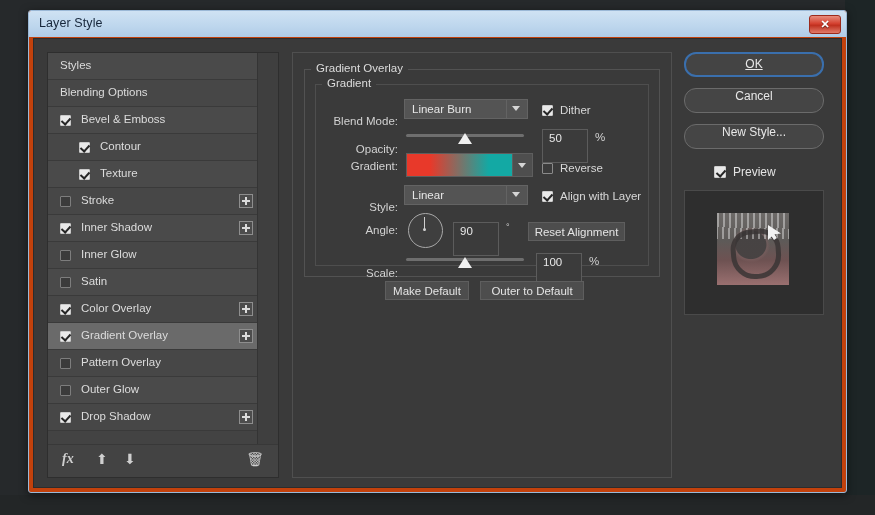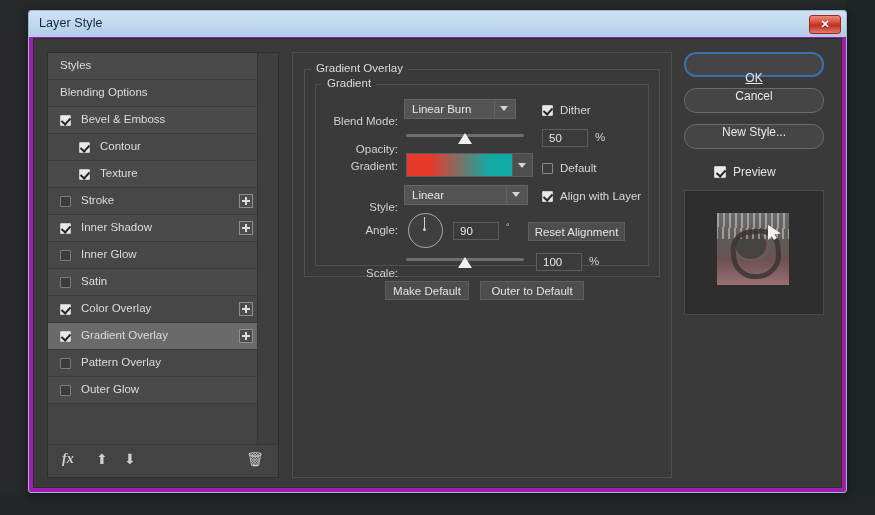--- a/index.html
+++ b/index.html
@@ -10,21 +10,21 @@
     -webkit-font-smoothing:antialiased;
   }
   
   #desktop{position:absolute;inset:0;background:#26292b;}
   #desktop .right-wash{position:absolute;left:845px;top:0;width:30px;height:515px;background:#1d2526;}
   #desktop .bottom-wash{position:absolute;left:0;top:495px;width:875px;height:20px;background:#232627;}
 
   
   #window{
     position:absolute;left:28px;top:10px;width:819px;height:483px;
-    background:#a21caf;
+    background:#c2410c;
     border:1px solid #9bb8d6;
     border-radius:3px;
     box-sizing:border-box;
     box-shadow:0 2px 8px rgba(0,0,0,.5);
   }
   #titlebar{
     height:26px;position:relative;
     background:linear-gradient(180deg,#cfe2f3 0%,#bdd6ed 60%,#b0cbe6 100%);
     border-radius:2px 2px 0 0;
   }
@@ -150,21 +150,21 @@
   .fselect .arrow{
     position:absolute;right:0;top:0;width:20px;height:18px;
     border-left:1px solid #636363;
   }
   .fselect .arrow:after{
     content:"";position:absolute;left:5px;top:6px;
     border-left:4px solid transparent;border-right:4px solid transparent;
     border-top:5px solid #d5d5d5;
   }
   .numbox{
-    position:absolute;height:18px;background:#3b3b3b;border:1px solid #5c5c5c;
+    position:absolute;height:34px;background:#3b3b3b;border:1px solid #5c5c5c;
     box-sizing:border-box;cursor:text;text-decoration:underline;
   }
   .numbox .nv{position:absolute;left:6px;top:2px;font-size:11.5px;color:#e8e8e8;}
   .unit{position:absolute;top:4px;font-size:11.5px;color:#d2d2d2;}
   .slider{position:absolute;height:14px;cursor:pointer;}
   .slider .track{position:absolute;left:0;right:0;top:5px;height:3px;background:#6e6e6e;border-radius:2px;}
   .slider .knob{
     position:absolute;top:4px;width:0;height:0;
     border-left:7px solid transparent;border-right:7px solid transparent;
     border-bottom:11px solid #f0f0f0;
@@ -209,21 +209,21 @@
 
   
   #right-panel{position:absolute;left:650px;top:13px;width:152px;}
   .rbtn{
     position:absolute;left:0;width:140px;height:25px;border-radius:12px;
     background:#454545;border:1px solid #6b6b6b;box-sizing:border-box;
     cursor:pointer;text-align:center;
   }
   .rbtn span{display:block;font-size:12px;color:#e8e8e8;}
   .rbtn.primary{border:2px solid #3a6fad;background:#444;}
-  .rbtn.primary span{margin-top:17px;text-decoration:underline;}
+  .rbtn.primary span{margin-top:3px;text-decoration:underline;}
   #preview-ck{position:absolute;left:30px;top:112px;}
   #preview-ck .box{
     position:absolute;left:0;top:2px;width:12px;height:12px;
     border:1px solid #cdcdcd;background:#e9e9e9;box-sizing:border-box;border-radius:1px;
   }
   #preview-ck .box:after{
     content:"";position:absolute;left:3px;top:1px;width:4px;height:7px;
     border:solid #262626;border-width:0 2px 2px 0;transform:rotate(42deg);
   }
   #preview-ck .cl{position:absolute;left:19px;top:1px;font-size:12px;color:#e4e4e4;}
@@ -320,20 +320,25 @@
             <div class="lbl">Gradient Overlay</div>
             <div class="plus"></div>
           </div>
           <div class="srow alt">
             <div class="cb"></div>
             <div class="lbl">Pattern Overlay</div>
           </div>
           <div class="srow">
             <div class="cb"></div>
             <div class="lbl">Outer Glow</div>
+          </div>
+          <div class="srow alt">
+            <div class="cb on"></div>
+            <div class="lbl">Drop Shadow</div>
+            <div class="plus"></div>
           </div>
         </div>
       <div id="styles-scrolltrack"></div>
       <div id="styles-footer">
         <div class="ft" id="fx-icon">fx</div>
         <div class="ft" id="up-icon">⬆</div>
         <div class="ft" id="down-icon">⬇</div>
         <div class="ft" id="trash-icon">🗑</div>
       </div>
     </div>
@@ -341,21 +346,21 @@
     <div id="main-panel">
 
       <div id="grp-outer">
         <div id="grp-outer-title">Gradient Overlay</div>
 
         <div id="grp-inner">
           <div id="grp-inner-title">Gradient</div>
 
           <div class="frow" style="top:14px;">
             <div class="flabel" style="left:-4px;">Blend Mode:</div>
-            <div class="fselect" style="left:88px;width:112px;">
+            <div class="fselect" style="left:88px;width:124px;">
               <div class="v">Linear Burn</div>
               <div class="arrow"></div>
             </div>
             <div class="ck" style="left:226px;top:3px;">
               <div class="box on"></div>
               <div class="cl">Dither</div>
             </div>
           </div>
 
           <div class="frow" style="top:42px;">
@@ -371,21 +376,21 @@
           </div>
 
           <div class="frow" style="top:68px;height:26px;">
             <div class="flabel" style="left:-4px;top:7px;">Gradient:</div>
             <div id="grad-swatch" style="left:90px;width:127px;top:0;">
               <div class="fill" id="grad-fill" style="background: linear-gradient(90deg, rgb(232, 57, 42) 0%, rgb(232, 57, 42) 22%, rgb(19, 169, 164) 78%, rgb(19, 169, 164) 100%);"></div>
               <div class="arrow"></div>
             </div>
             <div class="ck" style="left:226px;top:7px;">
               <div class="box"></div>
-              <div class="cl">Default</div>
+              <div class="cl">Reverse</div>
             </div>
           </div>
 
           <div class="frow" style="top:100px;">
             <div class="flabel" style="left:-4px;">Style:</div>
             <div class="fselect" style="left:88px;width:124px;">
               <div class="v">Linear</div>
               <div class="arrow"></div>
             </div>
             <div class="ck" style="left:226px;top:3px;">

